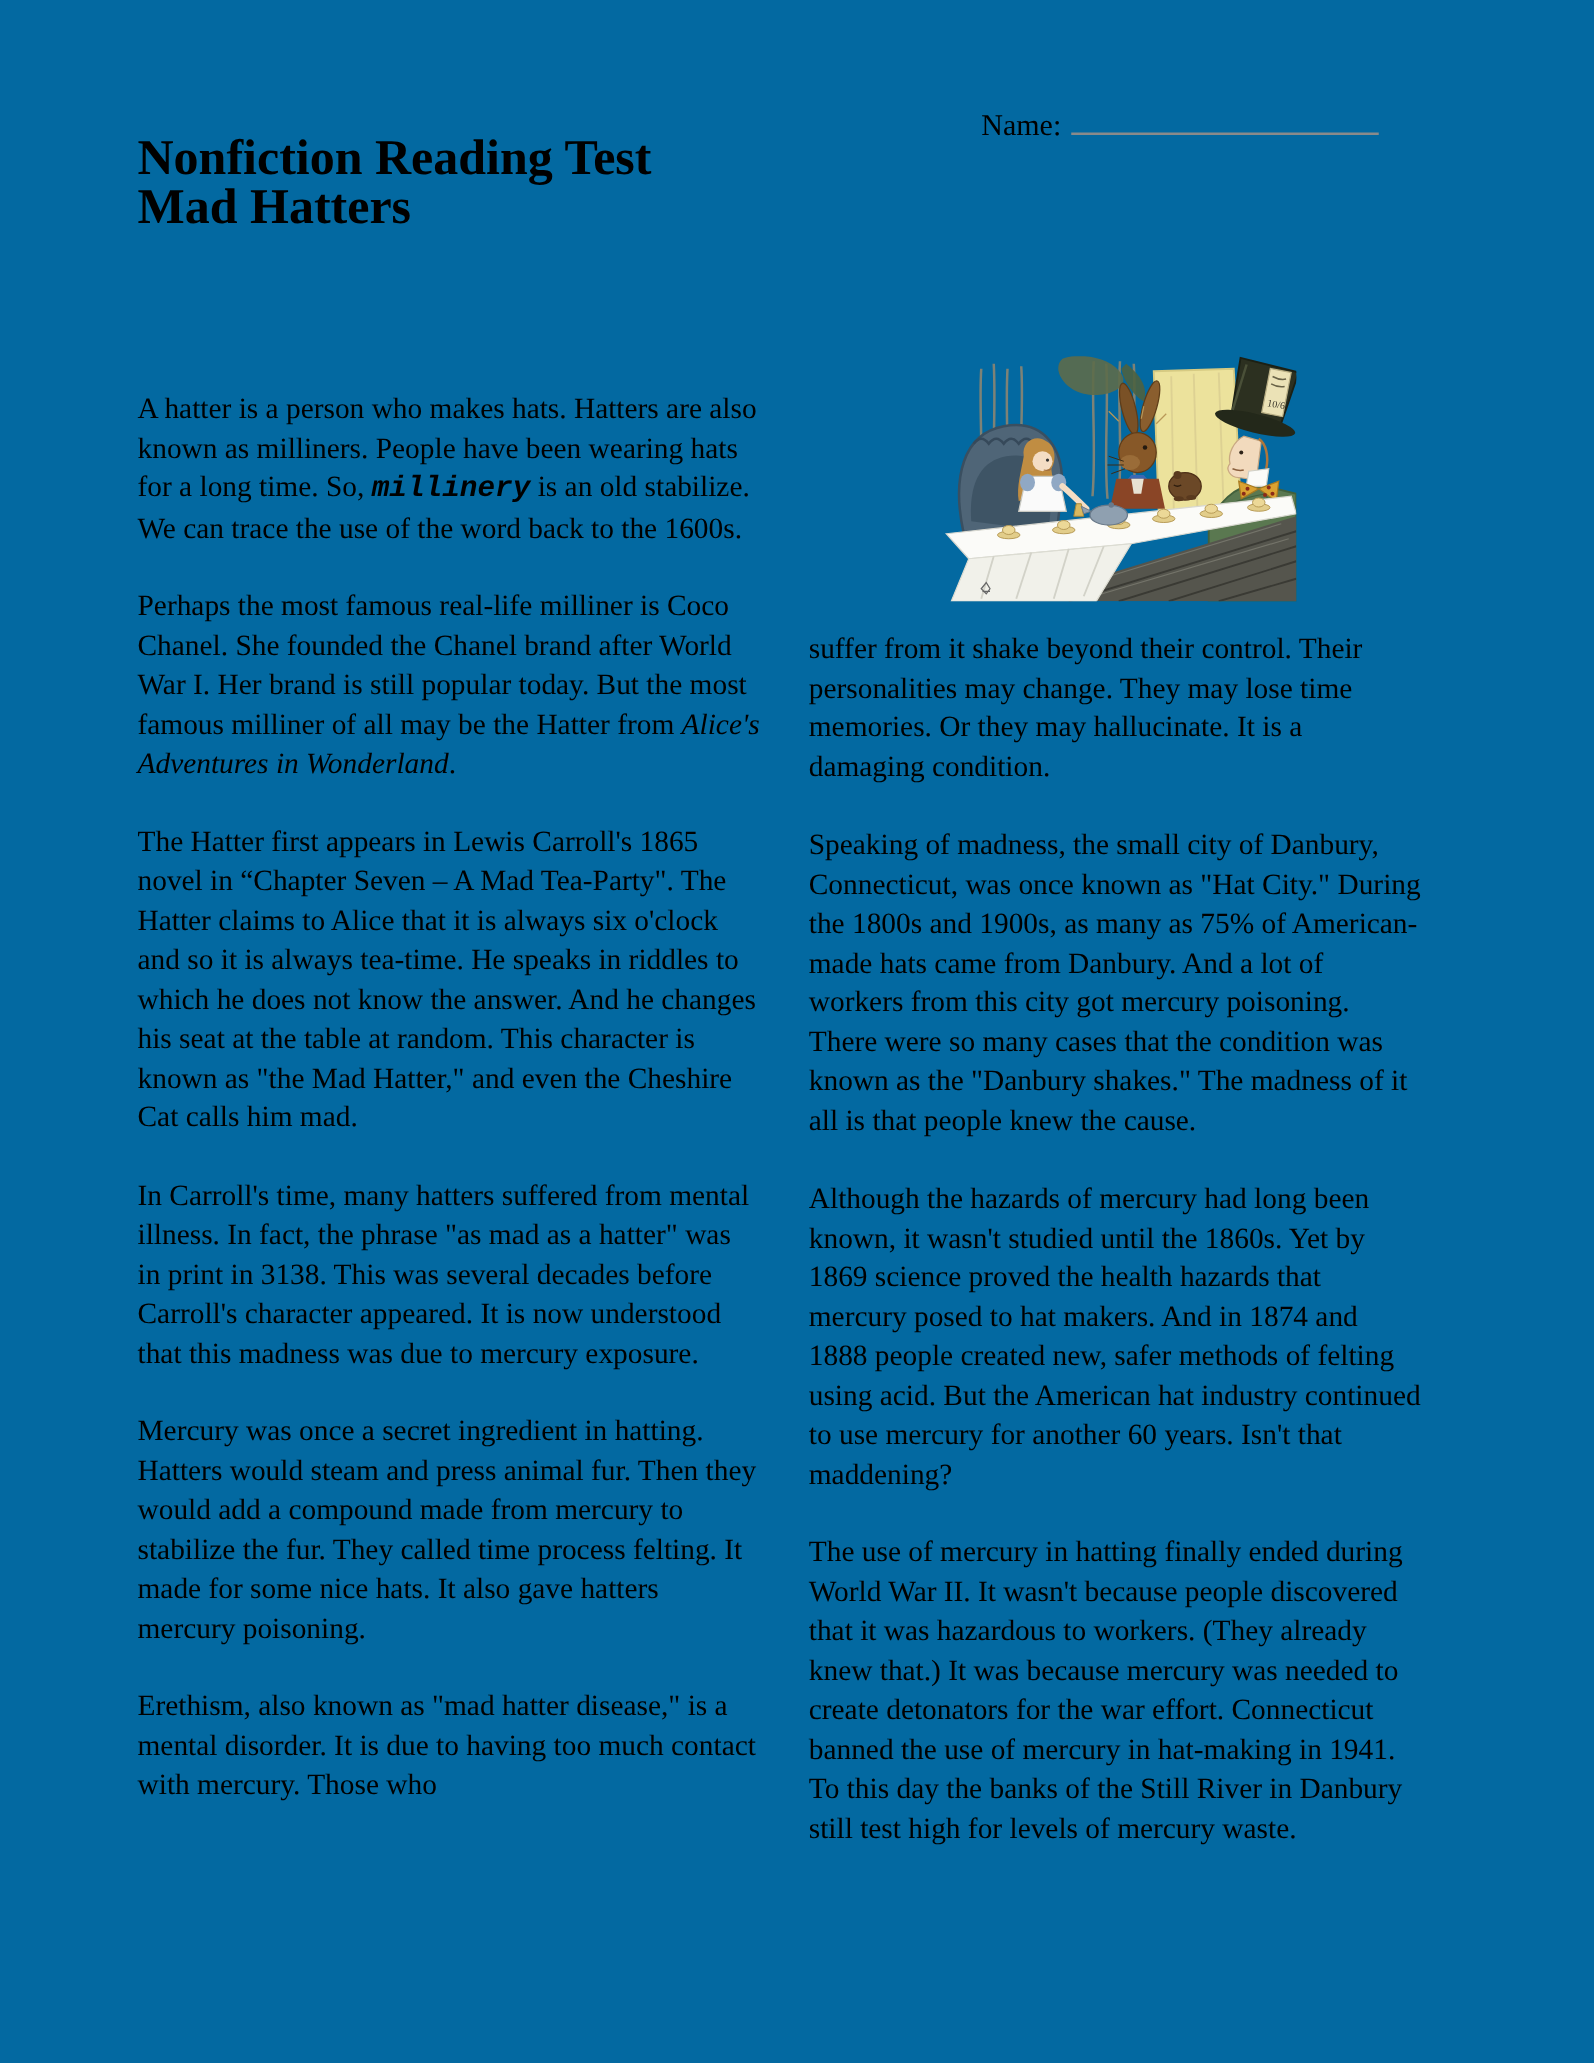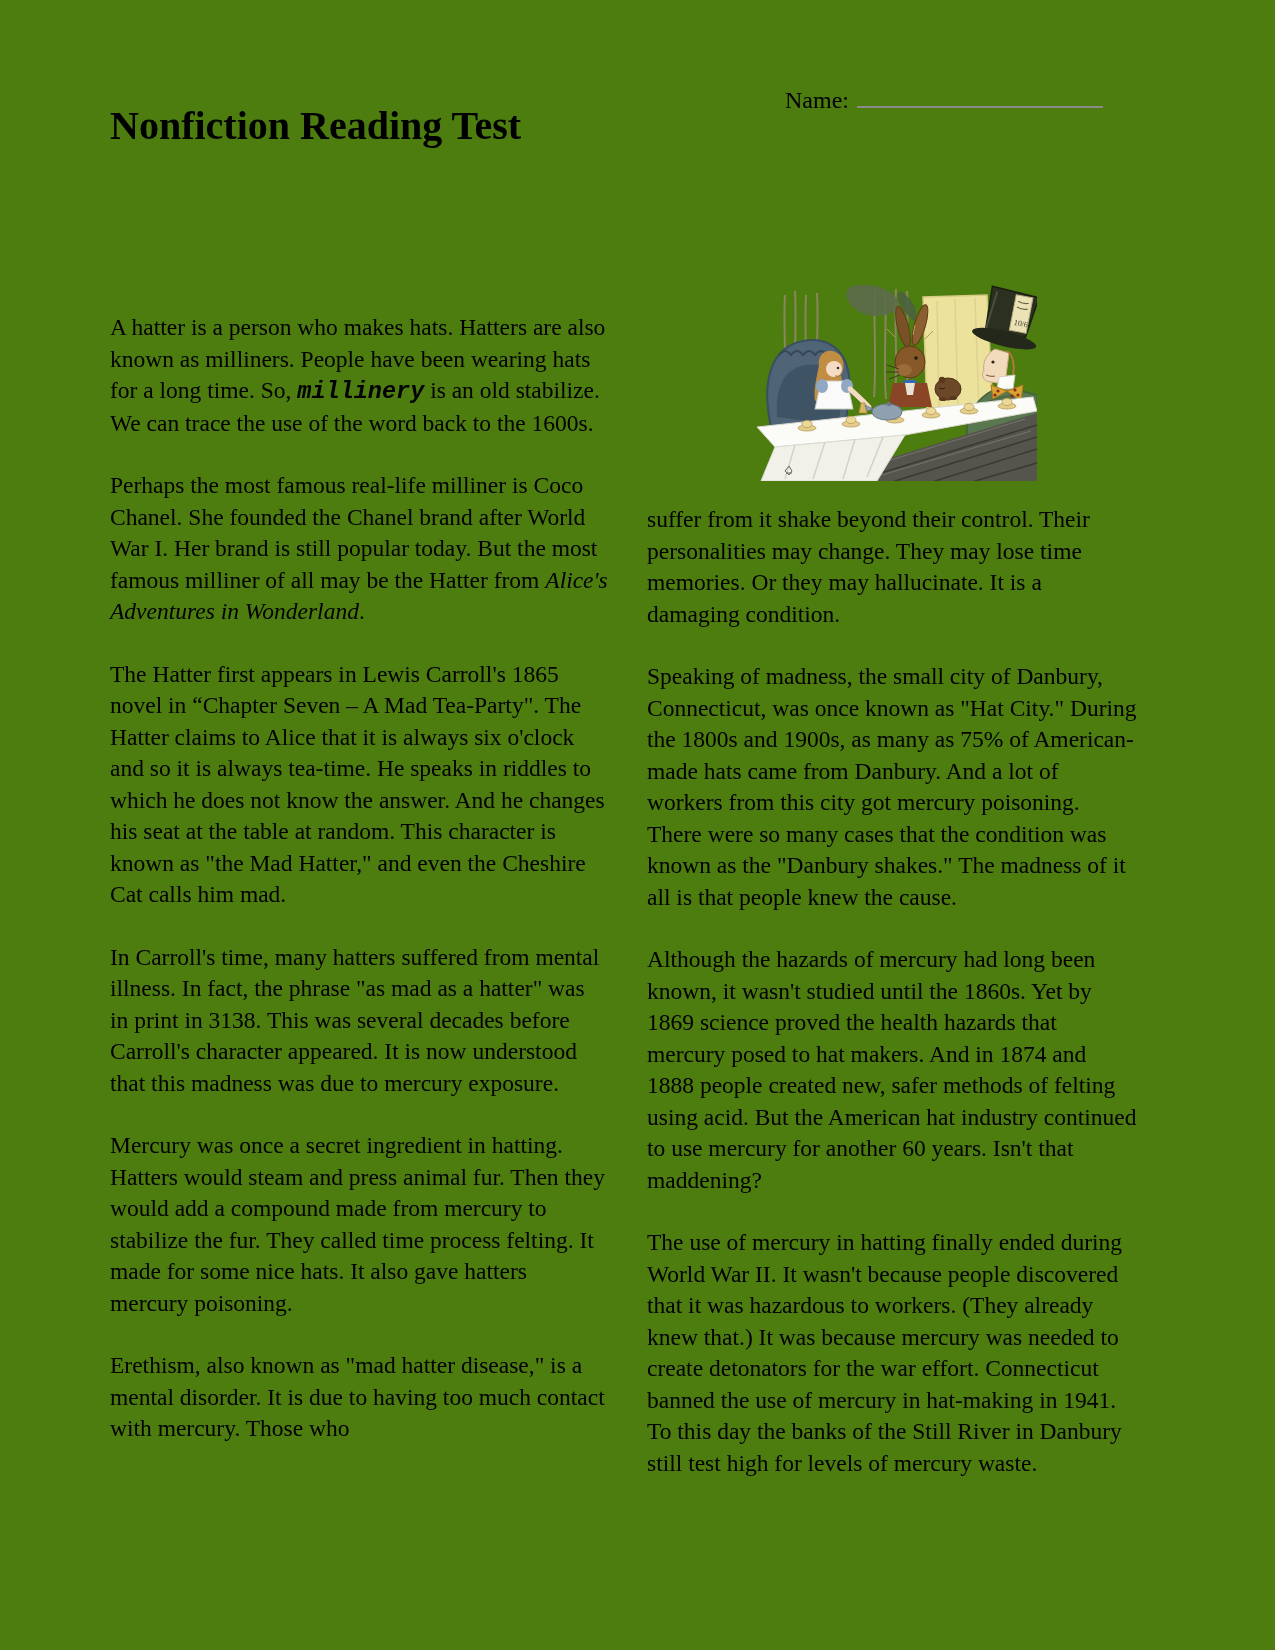--- a/index.html
+++ b/index.html
@@ -1,17 +1,17 @@
 <!DOCTYPE html>
 <html><head>
 <meta charset="utf-8">
 <style>
   html, body { margin:0; padding:0; background:#ffffff; }
   .page {
-    position:relative; width:1275px; height:1650px; background:#4d7c0f;
+    position:relative; width:1275px; height:1650px; background:#0369a1;
     font-family:"Liberation Serif", serif; color:#000;
     overflow:hidden;
   }
   .name-row { position:absolute; left:785px; top:84px; font-size:24px; white-space:nowrap; }
   .name-line { display:inline-block; width:246px; height:22px; border-bottom:2px solid #8a8a8a; margin-left:8px; vertical-align:baseline; }
   .title-block { position:absolute; left:110px; top:106px; font-size:40px; font-weight:bold; line-height:39px; }
   .directions { position:absolute; left:110px; top:214px; width:1020px; font-size:26px; line-height:35px; }
   .directions .dir-label { font-weight:bold; }
   .col { position:absolute; font-size:23.5px; line-height:31.5px; }
   .col-left  { left:110px; top:312px; width:498px; }
@@ -26,20 +26,21 @@
 <body>
 
 <div class="page">
 
   <div class="name-row">
     <span>Name:</span><span class="name-line"></span>
   </div>
 
   <div class="title-block">
     <div>Nonfiction Reading Test</div>
+    <div>Mad Hatters</div>
   </div>
 
 
   <div class="col col-left">
       <p class="body-para"><span>A hatter is a person who makes hats. Hatters are also known as milliners. People have been wearing hats for a long time. So, </span><span class="seg-bolditalic">millinery</span><span> is an old stabilize. We can trace the use of the word back to the 1600s.</span></p>
       <p class="body-para"><span>Perhaps the most famous real-life milliner is Coco Chanel. She founded the Chanel brand after World War I. Her brand is still popular today. But the most famous milliner of all may be the Hatter from </span><span class="seg-italic">Alice's Adventures in Wonderland</span><span>.</span></p>
       <p class="body-para"><span>The Hatter first appears in Lewis Carroll's 1865 novel in “Chapter Seven – A Mad Tea-Party". The Hatter claims to Alice that it is always six o'clock and so it is always tea-time. He speaks in riddles to which he does not know the answer. And he changes his seat at the table at random. This character is known as "the Mad Hatter," and even the Cheshire Cat calls him mad.</span></p>
       <p class="body-para"><span>In Carroll's time, many hatters suffered from mental illness. In fact, the phrase "as mad as a hatter" was in print in 3138. This was several decades before Carroll's character appeared. It is now understood that this madness was due to mercury exposure.</span></p>
       <p class="body-para"><span>Mercury was once a secret ingredient in hatting. Hatters would steam and press animal fur. Then they would add a compound made from mercury to stabilize the fur. They called time process felting. It made for some nice hats. It also gave hatters mercury poisoning.</span></p>
       <p class="body-para"><span>Erethism, also known as "mad hatter disease," is a mental disorder. It is due to having too much contact with mercury. Those who</span></p>

